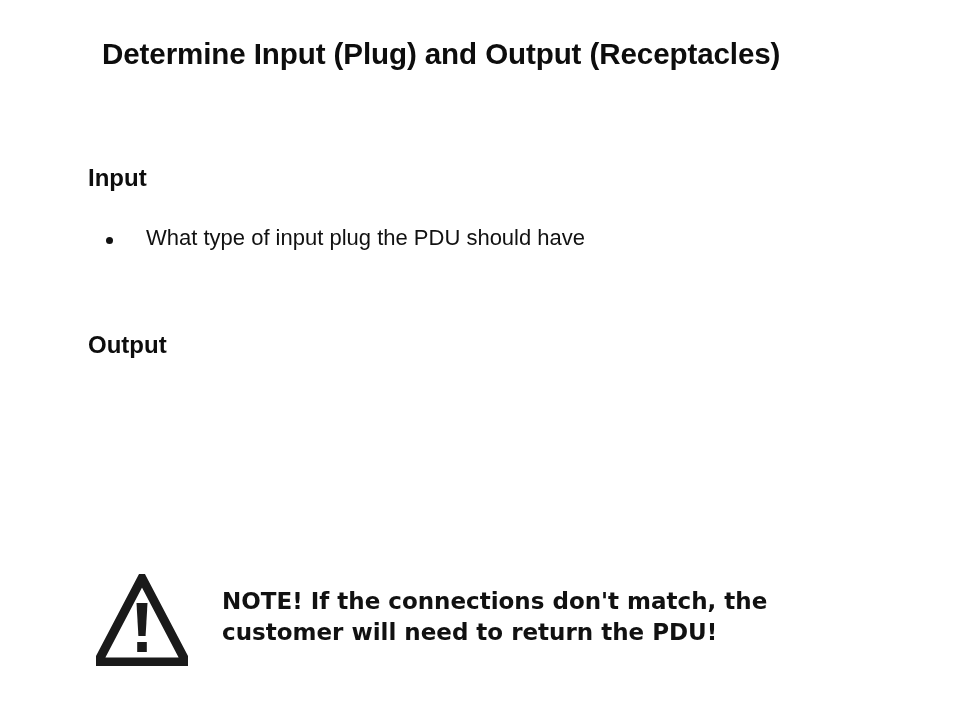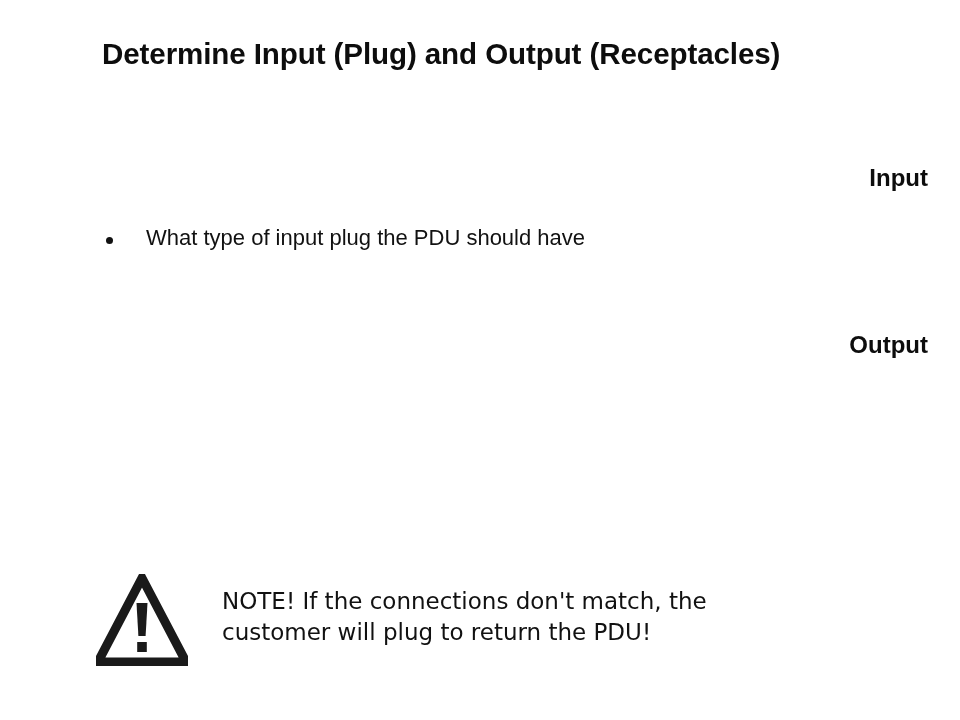--- a/index.html
+++ b/index.html
@@ -51,21 +51,20 @@
   .section-output { top: 331px; }
 
   .section-heading {
     font-family: "Liberation Sans", "DejaVu Sans", sans-serif;
     font-size: 24px;
     font-weight: bold;
     line-height: 1.15;
     color: #0d0d0d;
     margin: 0;
     white-space: nowrap;
-    text-align: right;
   }
 
   .bullet-list {
     list-style: none;
     margin: 0;
     padding: 0;
   }
   .section-input .bullet-list  { margin-top: 33px; }
   .section-output .bullet-list { margin-top: 33px; }
 
@@ -106,21 +105,21 @@
   }
   .warn-icon svg { display: block; }
 
   .note-text {
     position: absolute;
     left: 126px;
     top: 14px;
     width: 620px;
     font-family: "DejaVu Sans", "Liberation Sans", sans-serif;
     font-size: 23px;
-    font-weight: normal;
+    font-weight: bold;
     line-height: 31px;
     color: #111111;
   }
   .note-line { white-space: nowrap; display: block; }
 </style>
 </head>
 <body>
 
 <div class="slide">
 
@@ -148,18 +147,18 @@
         <path d="M46 4 L90 88 L2 88 Z" fill="none" stroke="#1a1a1a" stroke-width="9" stroke-linejoin="miter"></path>
 
         <path d="M40.5 29 L51.5 29 L49.6 62 L42.4 62 Z" fill="#1a1a1a"></path>
 
         <rect x="41.2" y="68" width="9.6" height="10" fill="#1a1a1a"></rect>
       </svg>
     </div>
 
     <div class="note-text">
       <span class="note-line">NOTE! If the connections don't match, the</span>
-      <span class="note-line">customer will plug to return the PDU!</span>
+      <span class="note-line">customer will need to return the PDU!</span>
     </div>
 
   </div>
 
 </div>
 
 </body></html>

